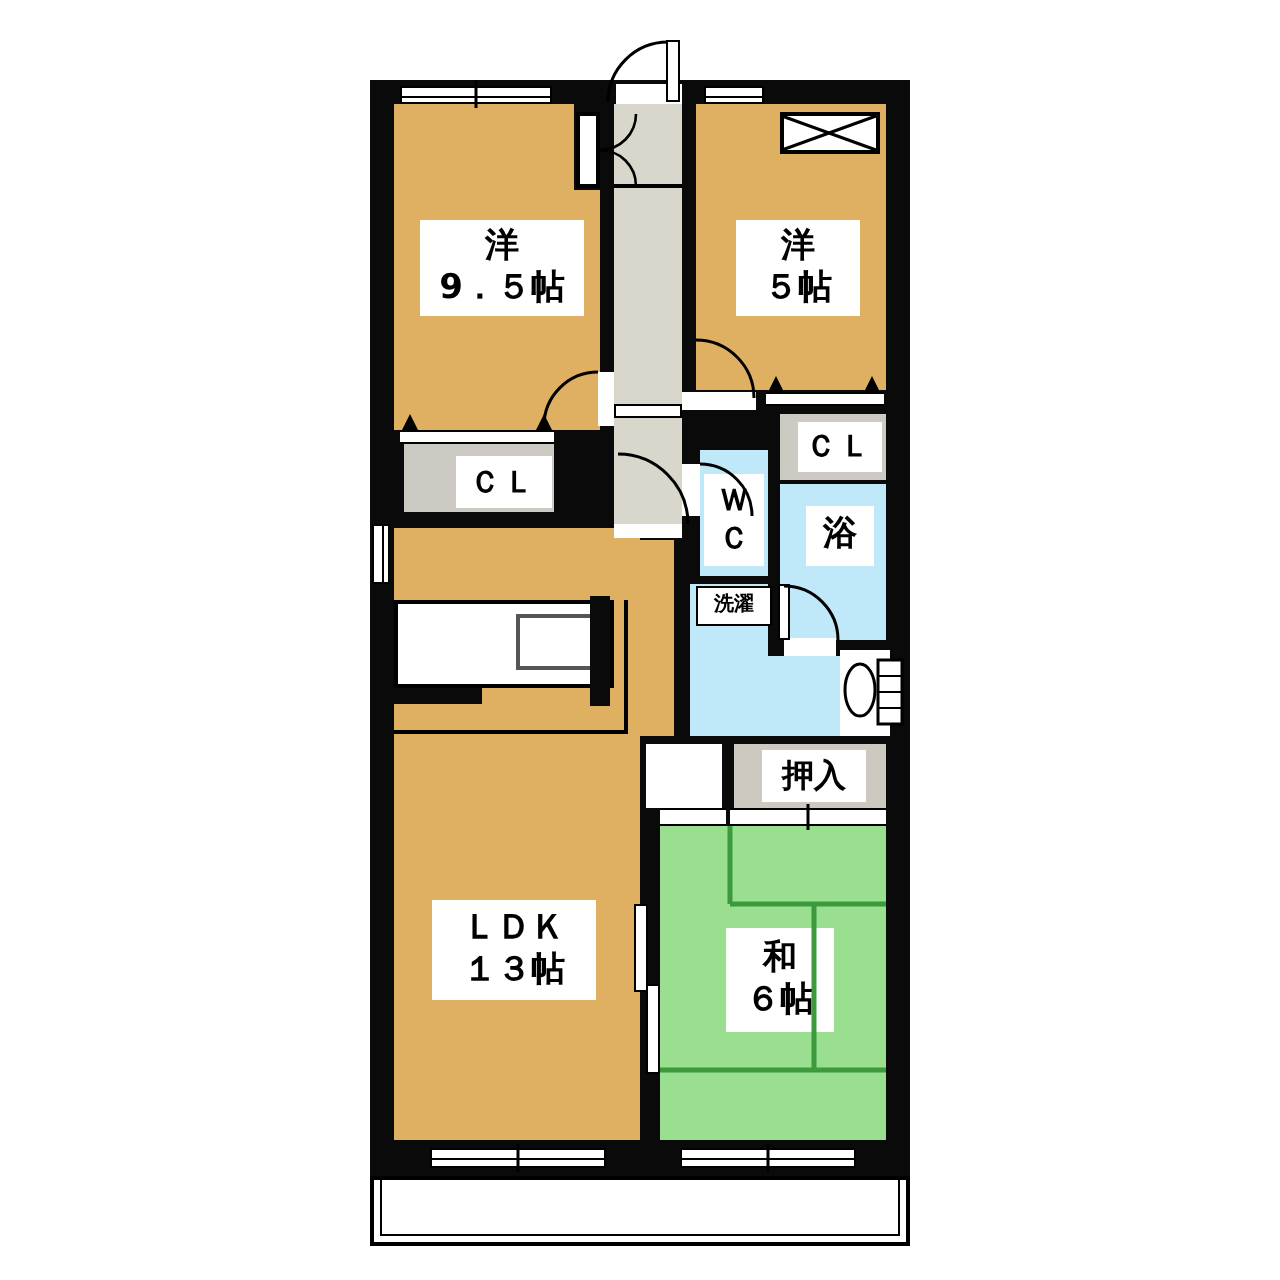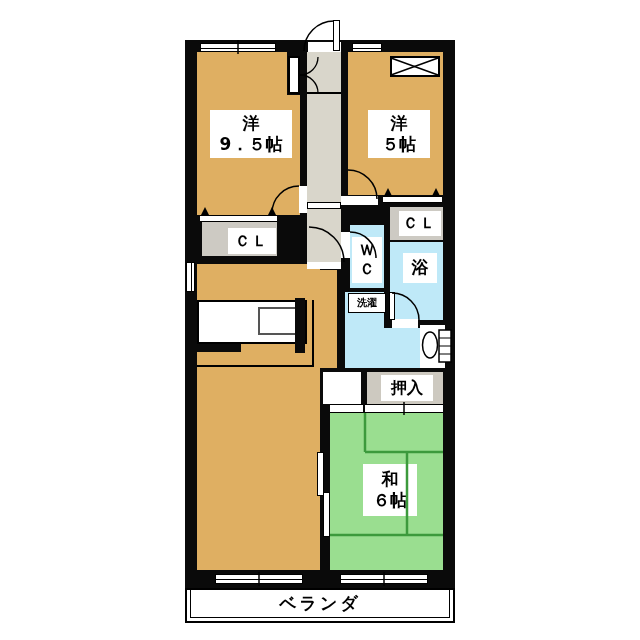--- a/index.html
+++ b/index.html
@@ -111,23 +111,20 @@
   <div class="win" style="left:215px;top:574px;width:88px;height:10px;">
       <span class="mid"></span>
     </div>
   <div class="win" style="left:340px;top:574px;width:88px;height:10px;">
       <span class="mid"></span>
     </div>
 
   <div class="abs" style="left:185px;top:588px;width:270px;height:35px;background:#ffffff;border:2.5px solid #000;box-sizing:border-box;">
     <div class="abs" style="left:3px;top:0px;right:3px;bottom:3px;border:1px solid #000;border-top:none;"></div>
   </div>
-  <div class="label" style="left:255px;top:592px;width:130px;height:24px;font-size:17px;letter-spacing:3px;background:transparent;">
-    <span>ベランダ</span>
-  </div>
 
   <div class="label" style="left:210px;top:110px;width:82px;height:48px;font-size:17px;">
     <span>洋</span>
     <span>9．５帖</span>
   </div>
   <div class="label" style="left:368px;top:110px;width:62px;height:48px;font-size:17px;">
     <span>洋</span>
     <span>５帖</span>
   </div>
   <div class="label" style="left:228px;top:228px;width:48px;height:26px;font-size:15px;letter-spacing:2px;">
@@ -141,20 +138,24 @@
     <span>Ｃ</span>
   </div>
   <div class="label" style="left:403px;top:253px;width:34px;height:30px;font-size:17px;">
     <span>浴</span>
   </div>
   <div class="label" style="left:348px;top:293px;width:38px;height:20px;font-size:10px;border:1.5px solid #000;box-sizing:border-box;font-weight:600;">
     <span>洗濯</span>
   </div>
   <div class="label" style="left:381px;top:375px;width:52px;height:26px;font-size:16px;">
     <span>押入</span>
+  </div>
+  <div class="label" style="left:216px;top:450px;width:82px;height:50px;font-size:17px;">
+    <span>ＬＤＫ</span>
+    <span>１３帖</span>
   </div>
   <div class="label" style="left:363px;top:464px;width:54px;height:52px;font-size:17px;">
     <span>和</span>
     <span>６帖</span>
   </div>
 
   <svg width="640" height="640" viewBox="0 0 640 640">
 
     <path d="M 334 21 A 30 30 0 0 0 304 51" fill="none" stroke="#000" stroke-width="1.5"></path>
 

